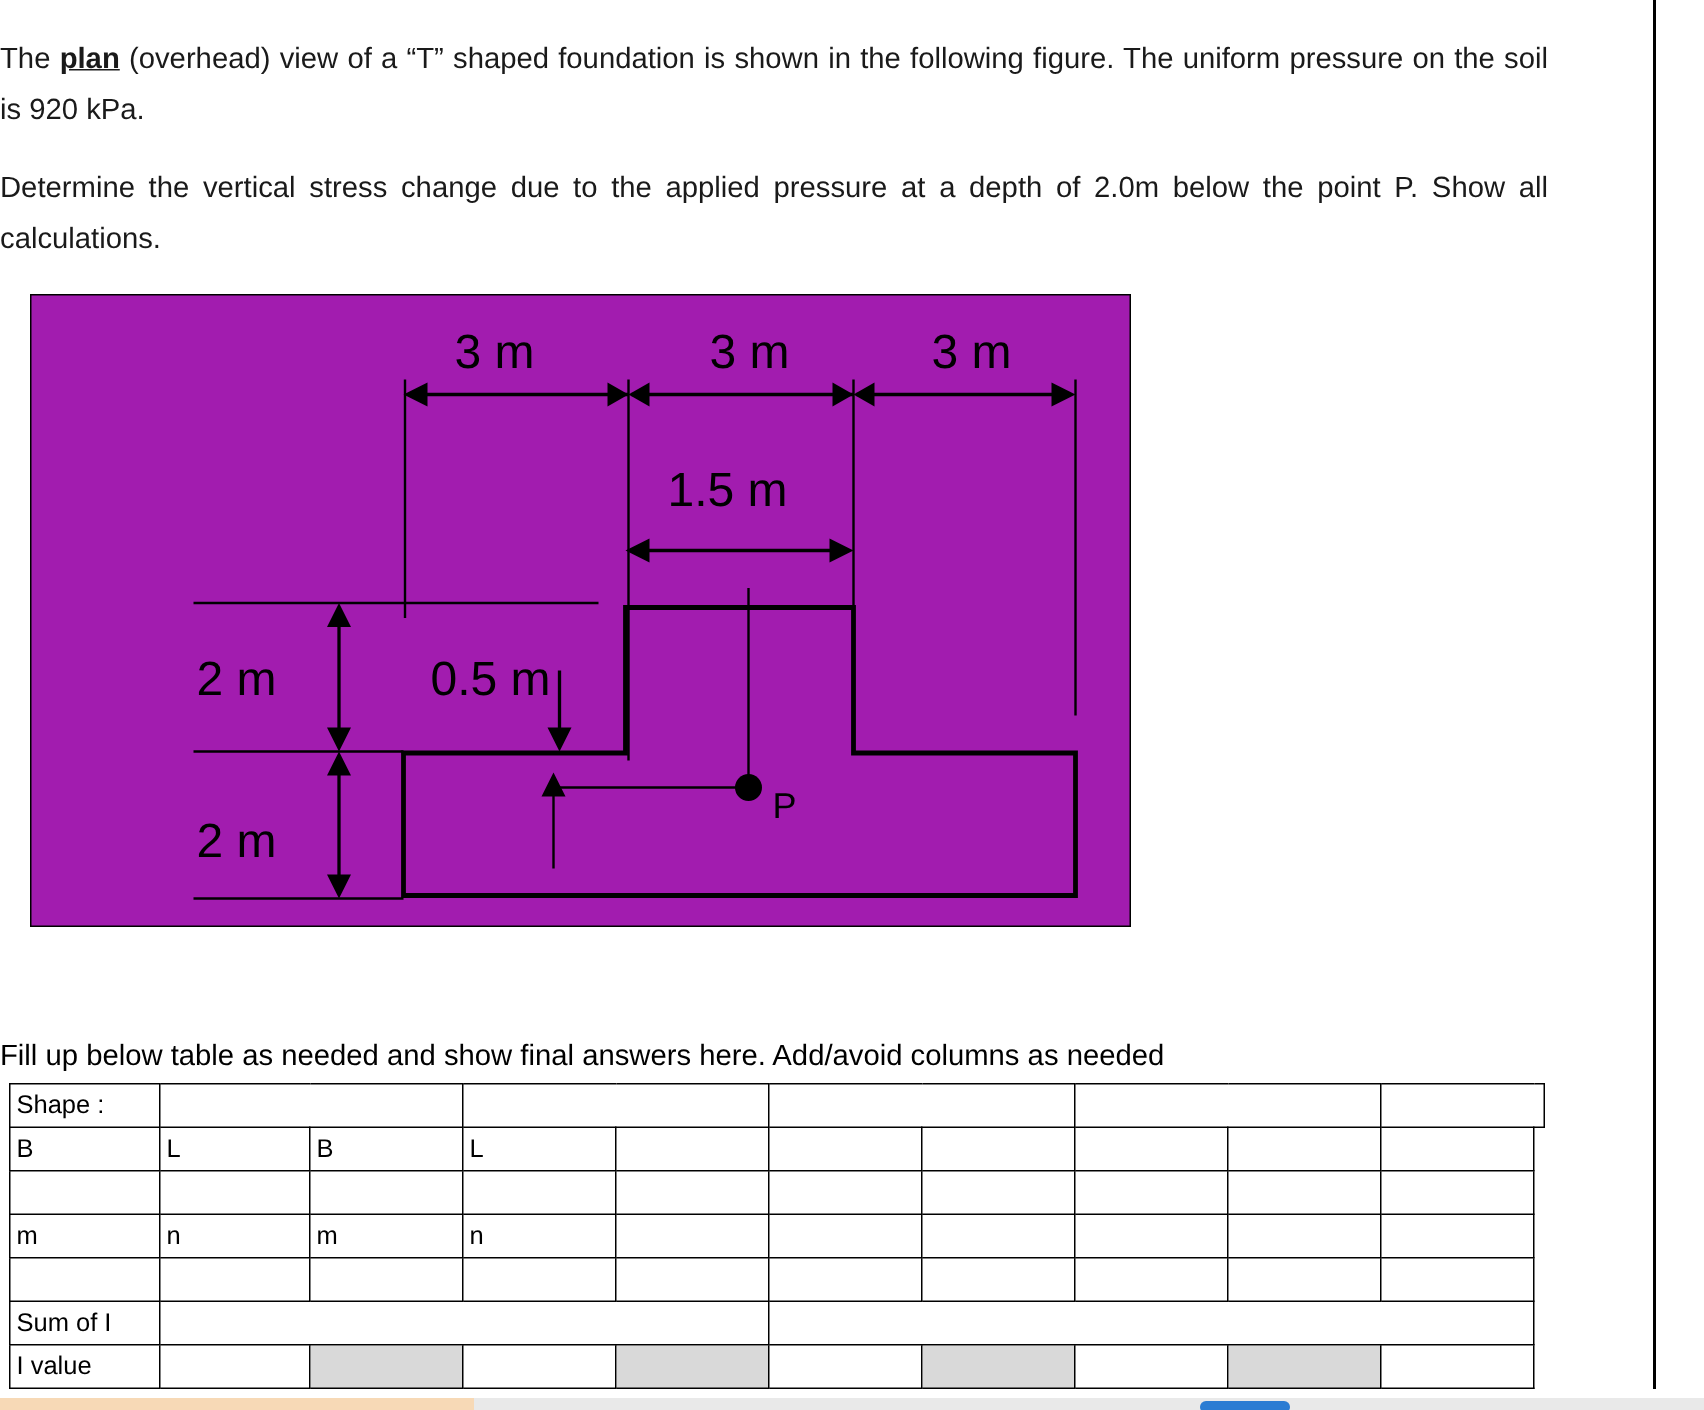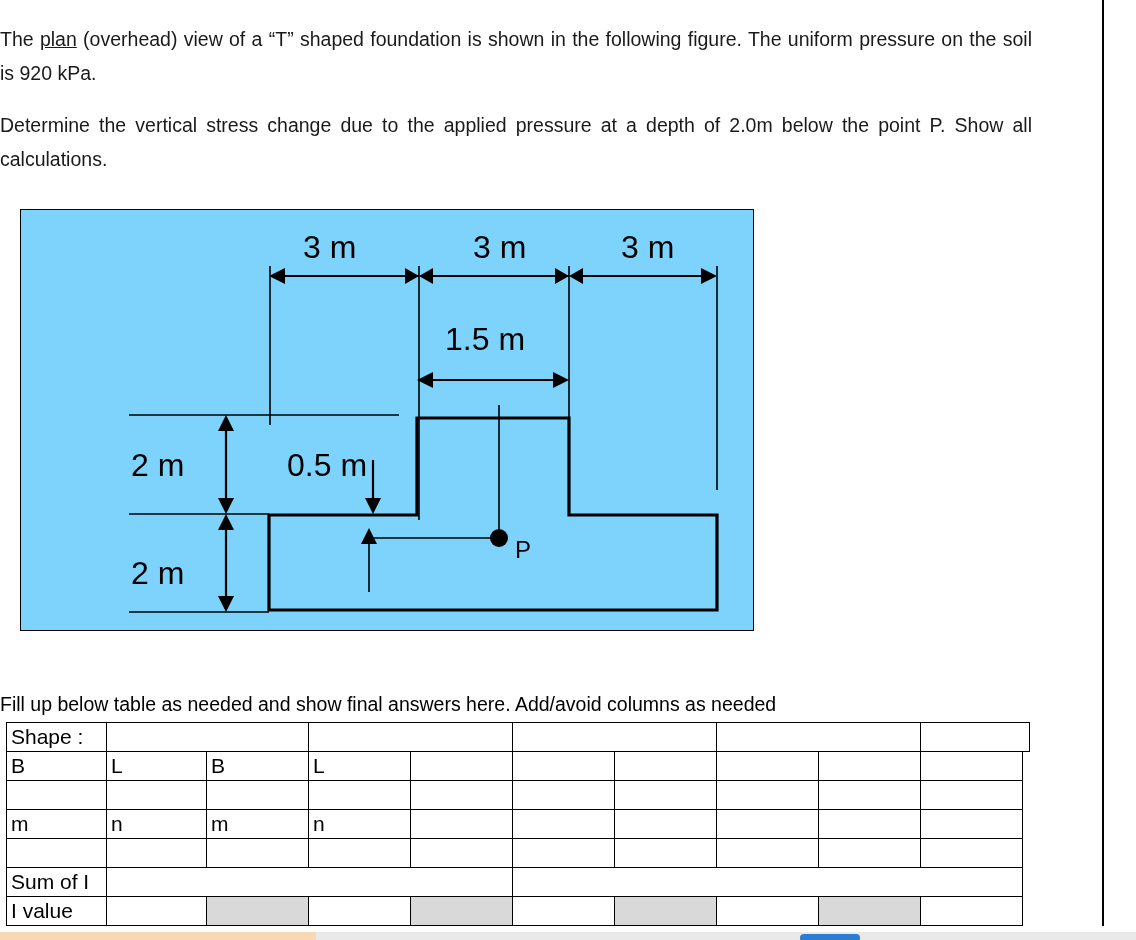--- a/index.html
+++ b/index.html
@@ -65,30 +65,30 @@
 
   .para {
     position: absolute;
     font-size: 19.5px;
     line-height: 34px;
     text-align: justify;
     color: #1a1a1a;
   }
   #para1 { left: 0px; top: 2px; width: 1032px; }
   #para2 { left: 0px; top: 88px; width: 1032px; }
-  .u { text-decoration: underline; }
+  .u { text-decoration: underline; font-weight: bold; }
 
   #figure {
     position: absolute;
     left: 20px;
-    top: 209px;
+    top: 196px;
     width: 732px;
     height: 420px;
     border: 1px solid #000000;
-    background: #7dd3fc;
+    background: #a21caf;
   }
   #figure svg { display: block; }
 
   #caption {
     position: absolute;
     left: 0px;
     top: 670px;
     width: 1050px;
     font-size: 19.5px;
     line-height: 28px;
@@ -98,21 +98,21 @@
   #tbl-wrap {
     position: absolute;
     left: 6px;
     top: 722px;
     width: 1024px;
   }
   table.sheet {
     border-collapse: collapse;
     table-layout: fixed;
     width: 1024px;
-    font-size: 21px;
+    font-size: 17px;
   }
   table.sheet td {
     border: 1px solid #000000;
     height: 28px;
     padding: 0 4px;
     vertical-align: middle;
     white-space: nowrap;
     overflow: hidden;
   }
   td.shade { background: #d9d9d9; }

